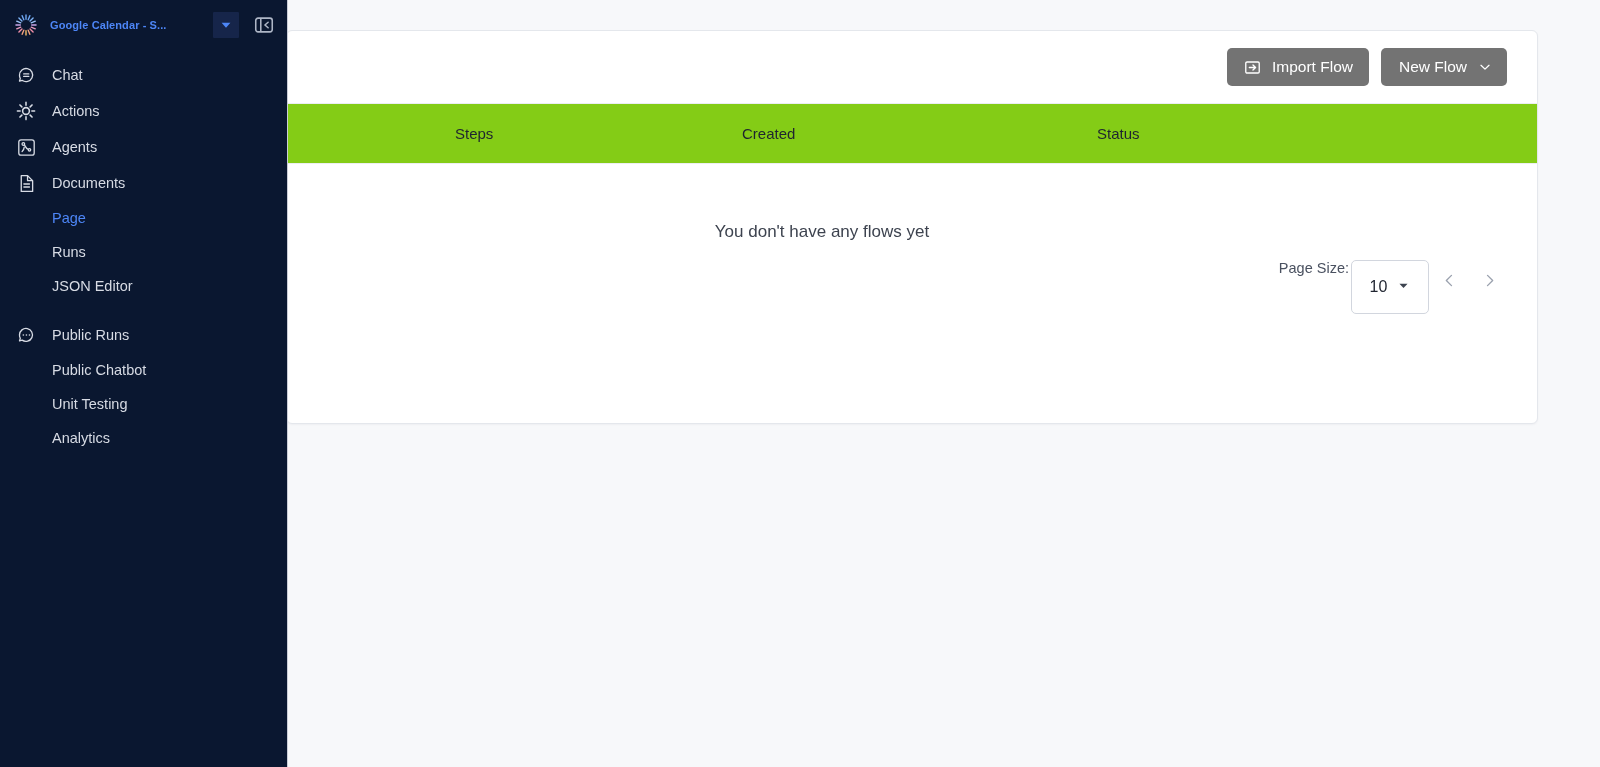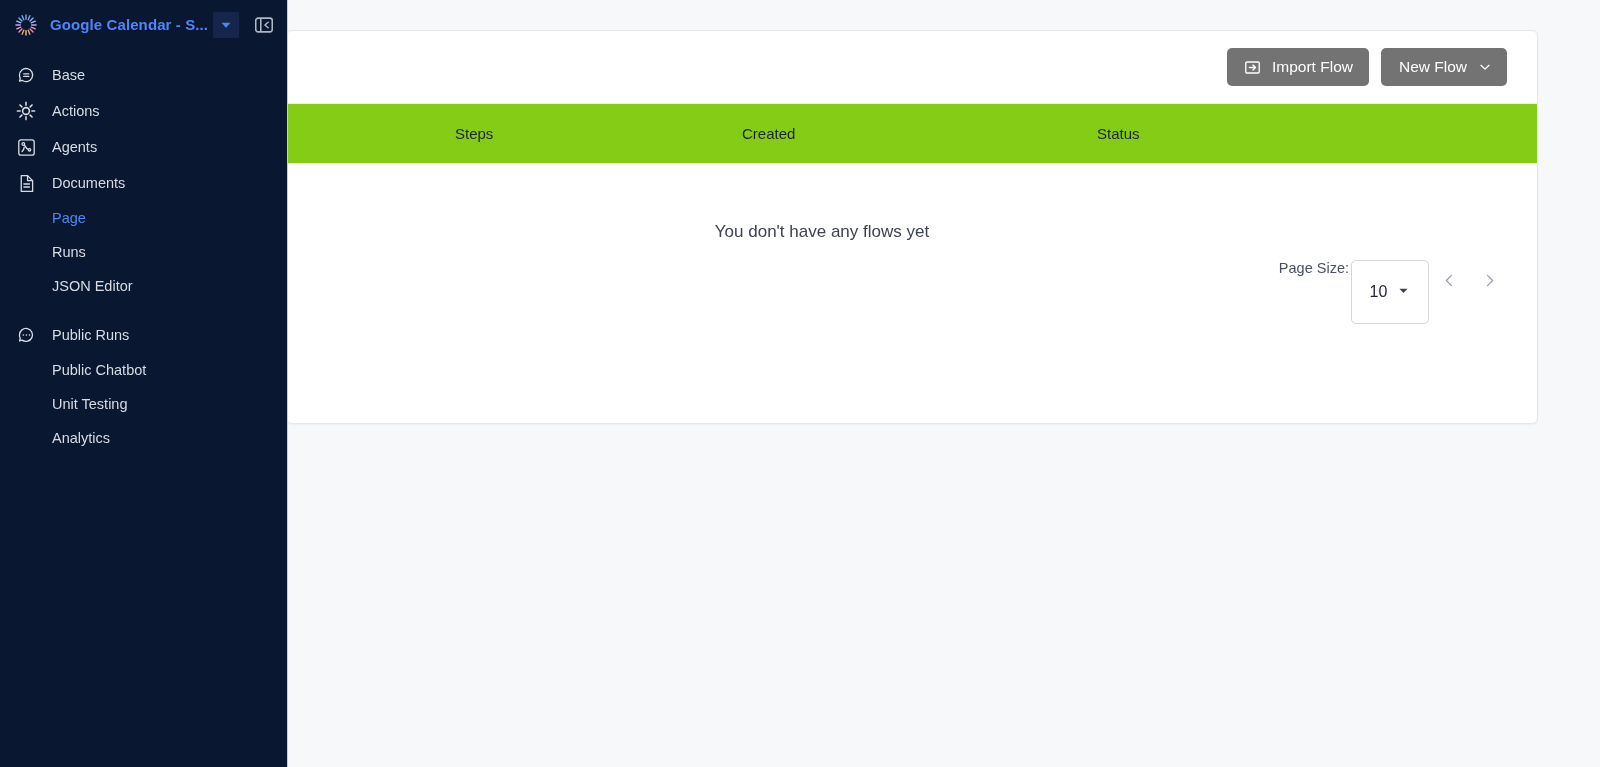--- a/index.html
+++ b/index.html
@@ -39,21 +39,21 @@
 
   .brand-logo {
     width: 28px;
     height: 28px;
     min-width: 28px;
     display: block;
   }
 
   .brand-name {
     color: #4d86f7;
-    font-size: 15px;
+    font-size: 11px;
     font-weight: 700;
     letter-spacing: 0.1px;
     white-space: nowrap;
     overflow: hidden;
     flex: 1;
     margin-left: 4px;
   }
 
   .brand-caret {
     width: 26px;
@@ -199,21 +199,21 @@
     padding: 0 28px 0 0;
     margin-top: 18px;
   }
   .page-size-label {
     font-size: 14.5px;
     color: #4a5160;
     margin-right: 2px;
   }
   .page-size-select {
     width: 78px;
-    height: 64px;
+    height: 54px;
     border: 1px solid #d2d6de;
     border-radius: 5px;
     display: flex;
     align-items: center;
     justify-content: center;
     gap: 10px;
     cursor: pointer;
     background: #fff;
   }
   .page-size-value {
@@ -284,21 +284,21 @@
   <nav class="nav">
 
     <div class="nav-item">
       <span class="ico">
         <svg viewBox="0 0 24 24" width="21" height="21" fill="none" stroke="#d7dbe4" stroke-width="1.5">
           <path d="M4 11.5a7.5 7.5 0 1 1 3 6l-3 .8.9-2.9a7.4 7.4 0 0 1-.9-3.9Z" stroke-linejoin="round"></path>
           <line x1="8.8" y1="10.2" x2="14.6" y2="10.2" stroke-linecap="round"></line>
           <line x1="8.8" y1="13" x2="14.6" y2="13" stroke-linecap="round"></line>
         </svg>
       </span>
-      <span>Base</span>
+      <span>Chat</span>
     </div>
 
     <div class="nav-item">
       <span class="ico">
         <svg viewBox="0 0 24 24" width="22" height="22" fill="none" stroke="#d7dbe4" stroke-width="1.7" stroke-linecap="round">
           <circle cx="12" cy="12" r="3.7"></circle>
           <line x1="12" y1="2.6" x2="12" y2="5.6"></line>
           <line x1="12" y1="18.4" x2="12" y2="21.4"></line>
           <line x1="2.6" y1="12" x2="5.6" y2="12"></line>
           <line x1="18.4" y1="12" x2="21.4" y2="12"></line>

